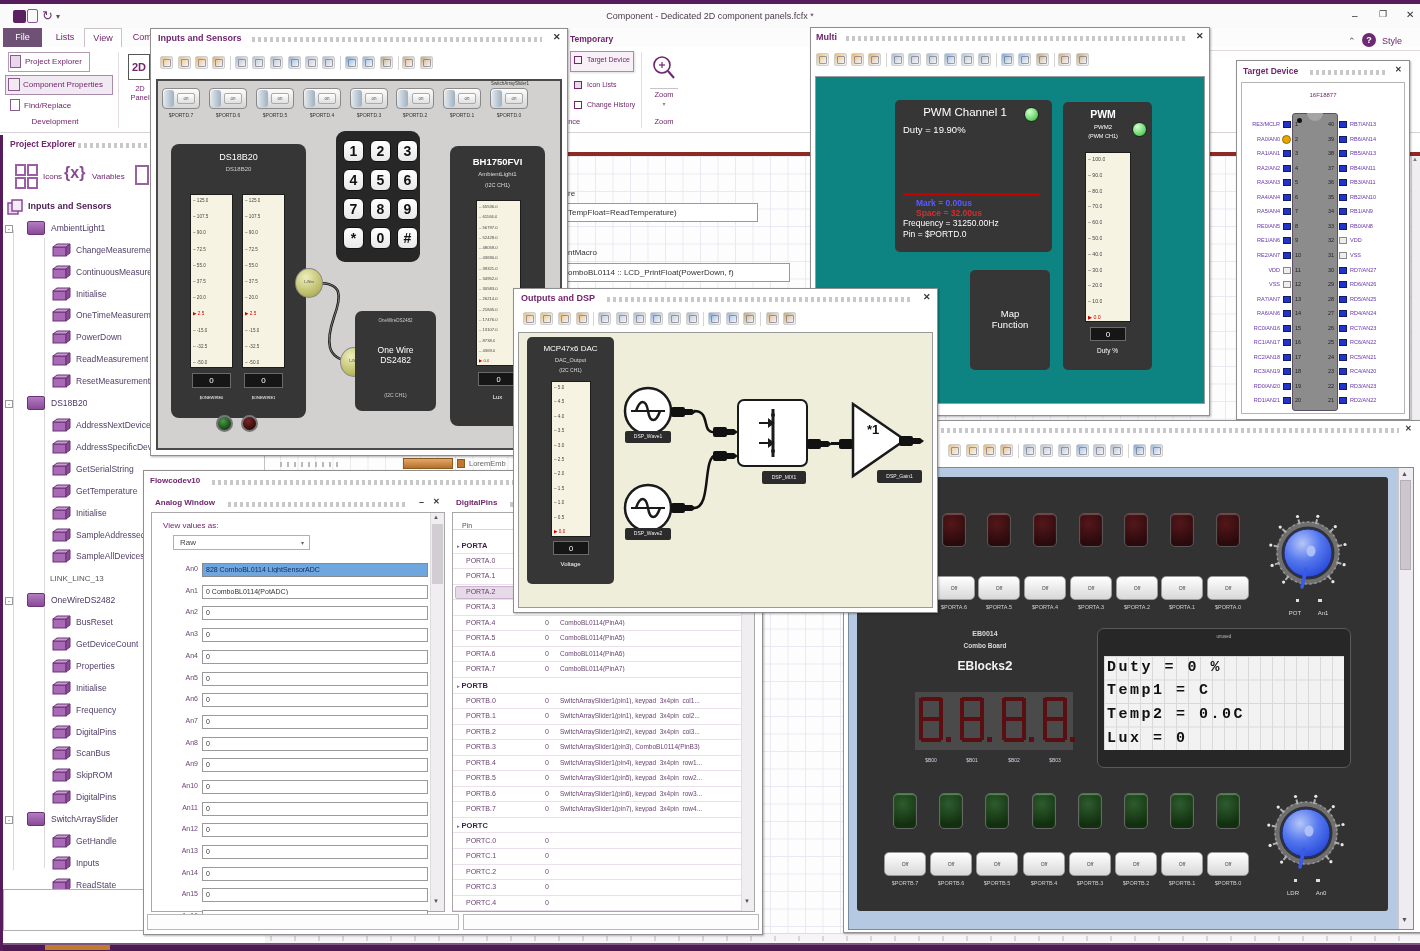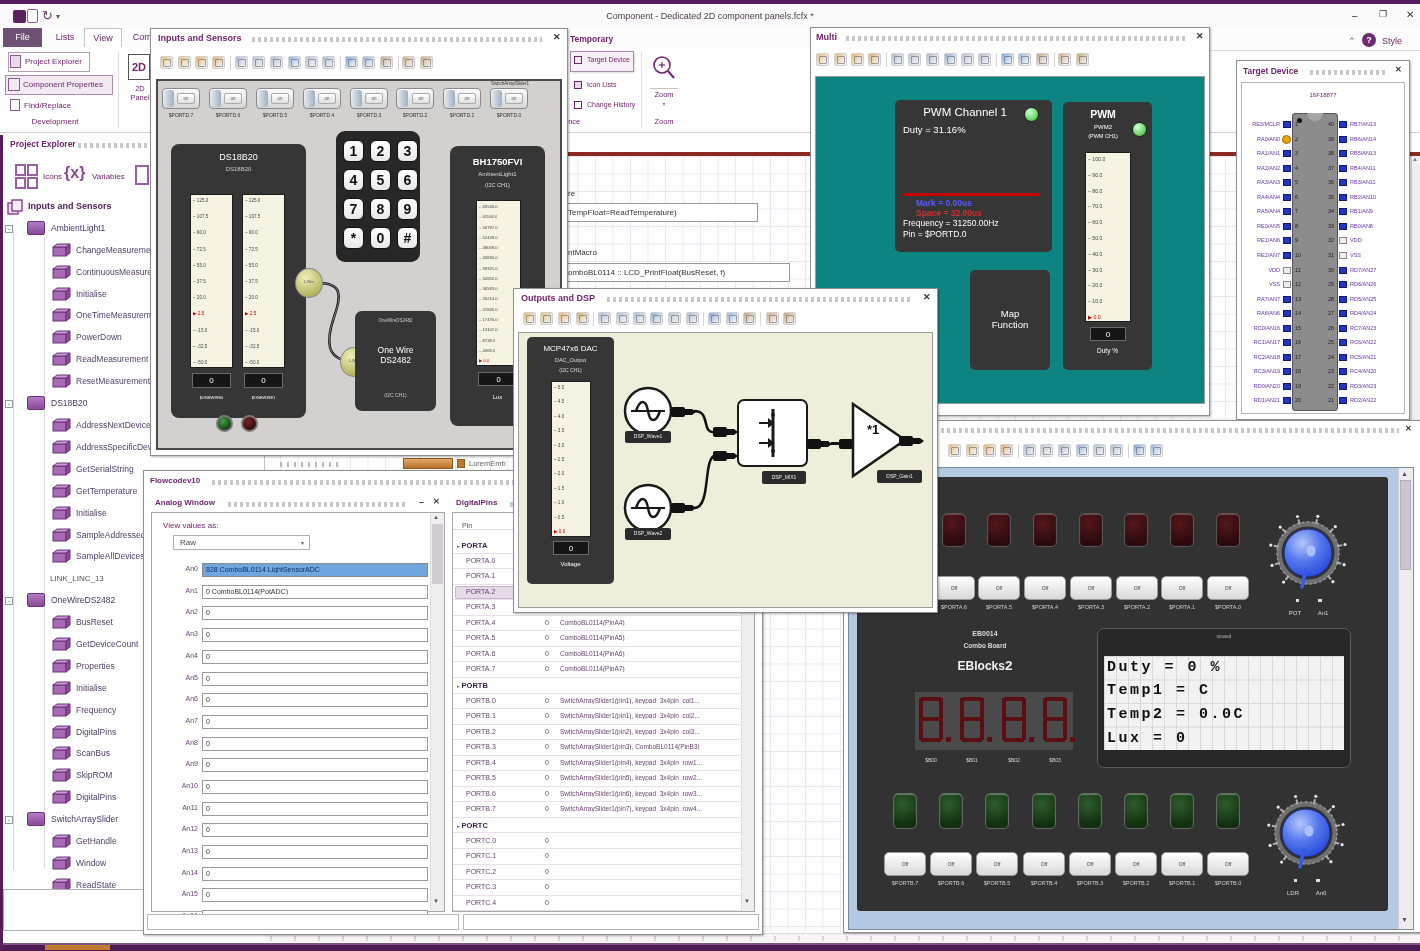--- a/index.html
+++ b/index.html
@@ -70,21 +70,21 @@
 <div class="ab" style="left:1362px;top:33px;width:14px;height:14px;border-radius:50%;background:#6d2a72;color:#fff;font-size:9px;text-align:center;line-height:14px;font-weight:bold">?</div>
 <div class="ab pt" style="left:1382px;top:36px;font-size:9px">Style</div>
 <div class="ab" style="left:1210px;top:50px;width:210px;border-top:1px solid #e0dae0"></div>
 <div class="ab" style="left:0;top:152px;width:1420px;height:4px;background:#8e2a24"></div>
 <div class="ab grid" style="left:0;top:156px;width:1420px;height:777px;background-color:#fdfdfe"></div>
 <div class="ab tl" style="left:568px;top:189px;font-size:8px;color:#333">re</div>
 <div class="ab" style="left:552px;top:203px;width:206px;height:19px;background:#fff;border:1px solid #9a9a9a"></div>
 <div class="ab tl" style="left:568px;top:208px;width:190px;font-size:8px;color:#333">TempFloat=ReadTemperature)</div>
 <div class="ab tl" style="left:568px;top:248px;font-size:8px;color:#333">ntMacro</div>
 <div class="ab" style="left:552px;top:263px;width:238px;height:19px;background:#fff;border:1px solid #9a9a9a"></div>
-<div class="ab tl" style="left:568px;top:268px;width:222px;font-size:8px;color:#333">omboBL0114 :: LCD_PrintFloat(BusReset, f)</div>
+<div class="ab tl" style="left:568px;top:268px;width:222px;font-size:8px;color:#333">omboBL0114 :: LCD_PrintFloat(PowerDown, f)</div>
 <div class="ab" style="left:1411px;top:156px;width:9px;height:777px;background:#f1eef1;border-left:1px solid #dcd6dc"></div>
 <div class="ab" style="left:1412px;top:156px;font-size:6px;color:#777">▲</div>
 <div class="ab" style="left:265px;top:933px;width:1155px;height:12px;background:#f6f4f6;border-top:1px solid #ddd"></div>
 <div class="ab" style="left:270px;top:936px;width:1145px;height:5px;background:repeating-linear-gradient(90deg,#d8d4d8 0 2px,transparent 2px 24px)"></div>
 <div class="ab" style="left:403px;top:458px;width:50px;height:11px;background:linear-gradient(#e2a96a,#b5702c);border:1px solid #8d5a20"></div>
 <div class="ab" style="left:457px;top:459px;width:8px;height:9px;background:#c07830;border:1px solid #8d5a20"></div>
 <div class="ab tl" style="left:469px;top:459px;font-size:7.5px;color:#666">LoremEmb</div>
 <div class="ab" style="left:280px;top:462px;width:60px;height:5px;background:repeating-linear-gradient(90deg,#b9b9b9 0 2px,transparent 2px 7px)"></div>
 <div class="ab" style="left:0;top:945px;width:1420px;height:6px;background:#4e1a54"></div>
 <div class="ab" style="left:0;top:943px;width:1420px;height:2px;background:#7b5580"></div>
@@ -267,21 +267,21 @@
     <rect x="1" y="4" width="13" height="9" fill="#a869b5" stroke="#6a3375"></rect>
     <path d="M1 4 L5 1 L18 1 L14 4 Z" fill="#c79ad2" stroke="#6a3375"></path>
     <path d="M14 4 L18 1 L18 10 L14 13 Z" fill="#8a4a95" stroke="#6a3375"></path>
   </svg>
 <div class="ab tl" style="left:76px;top:836px;font-size:8.5px;color:#544069">GetHandle</div>
 <svg class="ab" style="left:52px;top:856px" width="19" height="16" viewBox="0 0 19 16">
     <rect x="1" y="4" width="13" height="9" fill="#a869b5" stroke="#6a3375"></rect>
     <path d="M1 4 L5 1 L18 1 L14 4 Z" fill="#c79ad2" stroke="#6a3375"></path>
     <path d="M14 4 L18 1 L18 10 L14 13 Z" fill="#8a4a95" stroke="#6a3375"></path>
   </svg>
-<div class="ab tl" style="left:76px;top:858px;font-size:8.5px;color:#544069">Window</div>
+<div class="ab tl" style="left:76px;top:858px;font-size:8.5px;color:#544069">Inputs</div>
 <svg class="ab" style="left:52px;top:878px" width="19" height="16" viewBox="0 0 19 16">
     <rect x="1" y="4" width="13" height="9" fill="#a869b5" stroke="#6a3375"></rect>
     <path d="M1 4 L5 1 L18 1 L14 4 Z" fill="#c79ad2" stroke="#6a3375"></path>
     <path d="M14 4 L18 1 L18 10 L14 13 Z" fill="#8a4a95" stroke="#6a3375"></path>
   </svg>
 <div class="ab tl" style="left:76px;top:880px;font-size:8.5px;color:#544069">ReadState</div>
 <div class="ab" style="left:3px;top:889px;width:260px;height:42px;background:#fff;border:1px solid #b0b0b0"></div>
 <div class="win" style="left:810px;top:27px;width:400px;height:389px"></div>
 <div class="wt" style="left:816px;top:32px;font-size:9px">Multi</div>
 <div class="dots" style="left:846px;top:36px;width:340px"></div>
@@ -314,21 +314,21 @@
     <span style="position:absolute;left:2px;top:2px;width:8px;height:8px;border:1px solid rgba(90,90,110,.55);border-radius:1px"></span>
   </div><div class="ab" style="left:1054px;top:53px;width:1px;height:14px;background:#d5d5d5"></div><div class="ic" style="left:1058px;top:53px;background:linear-gradient(135deg,#d4b088,#f2f2f2 80%);border:1px solid #cfcfcf">
     <span style="position:absolute;left:2px;top:2px;width:8px;height:8px;border:1px solid rgba(90,90,110,.55);border-radius:1px"></span>
   </div><div class="ic" style="left:1076px;top:53px;background:linear-gradient(135deg,#c8a878,#f2f2f2 80%);border:1px solid #cfcfcf">
     <span style="position:absolute;left:2px;top:2px;width:8px;height:8px;border:1px solid rgba(90,90,110,.55);border-radius:1px"></span>
   </div>
 <div class="ab" style="left:815px;top:76px;width:390px;height:328px;background:#0e8482;border:1px solid #9c9c9c"></div>
 <div class="dk" style="left:895px;top:100px;width:157px;height:152px;border-radius:5px"></div>
 <div class="wv" style="left:905px;top:106px;width:120px;font-size:11.5px">PWM Channel 1</div>
 <div class="ab" style="left:1024px;top:107px;width:15px;height:15px;border-radius:50%;background:radial-gradient(circle at 35% 30%,#d2ffd2,#6cd86c 60%,#3aa83a);border:1px solid #222"></div>
-<div class="wv" style="left:903px;top:124px;font-size:9.5px;text-align:left">Duty = 31.16%</div>
+<div class="wv" style="left:903px;top:124px;font-size:9.5px;text-align:left">Duty = 19.90%</div>
 <div class="ab" style="left:903px;top:193px;width:137px;height:3px;background:#c40000"></div>
 <div class="ab tl" style="left:916px;top:198px;font-size:8.5px;color:#5a5aff;font-weight:bold">Mark = 0.00us</div>
 <div class="ab tl" style="left:916px;top:208px;font-size:8.5px;color:#d03030;font-weight:bold">Space = 32.00us</div>
 <div class="wv" style="left:903px;top:218px;font-size:8.5px;text-align:left">Frequency = 31250.00Hz</div>
 <div class="wv" style="left:903px;top:229px;font-size:8.5px;text-align:left">Pin = $PORTD.0</div>
 <div class="dk" style="left:970px;top:270px;width:80px;height:100px;border-radius:5px"></div>
 <div class="wv" style="left:970px;top:308px;width:80px;font-size:9.5px">Map<br>Function</div>
 <div class="dk" style="left:1063px;top:102px;width:89px;height:268px;border-radius:5px"></div>
 <div class="wv" style="left:1063px;top:108px;width:80px;font-size:10.5px;font-weight:bold">PWM</div>
 <div class="ab" style="left:1132px;top:122px;width:15px;height:15px;border-radius:50%;background:radial-gradient(circle at 35% 30%,#d2ffd2,#6cd86c 60%,#3aa83a);border:1px solid #222"></div>

